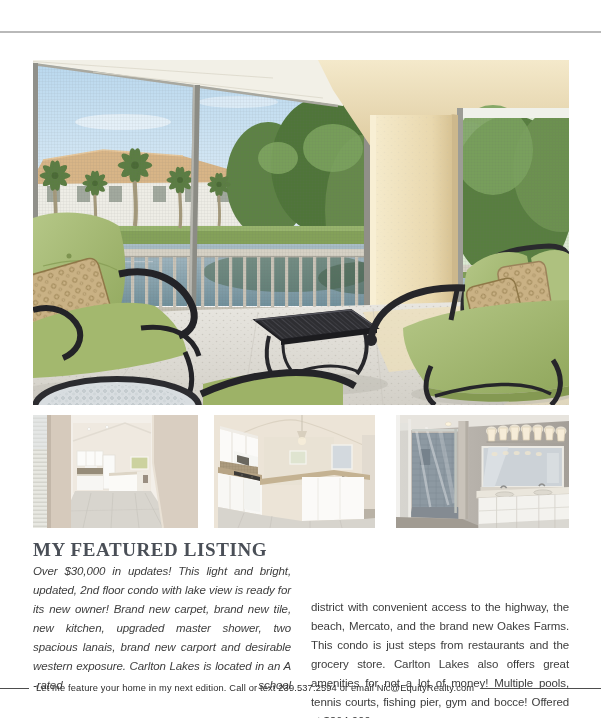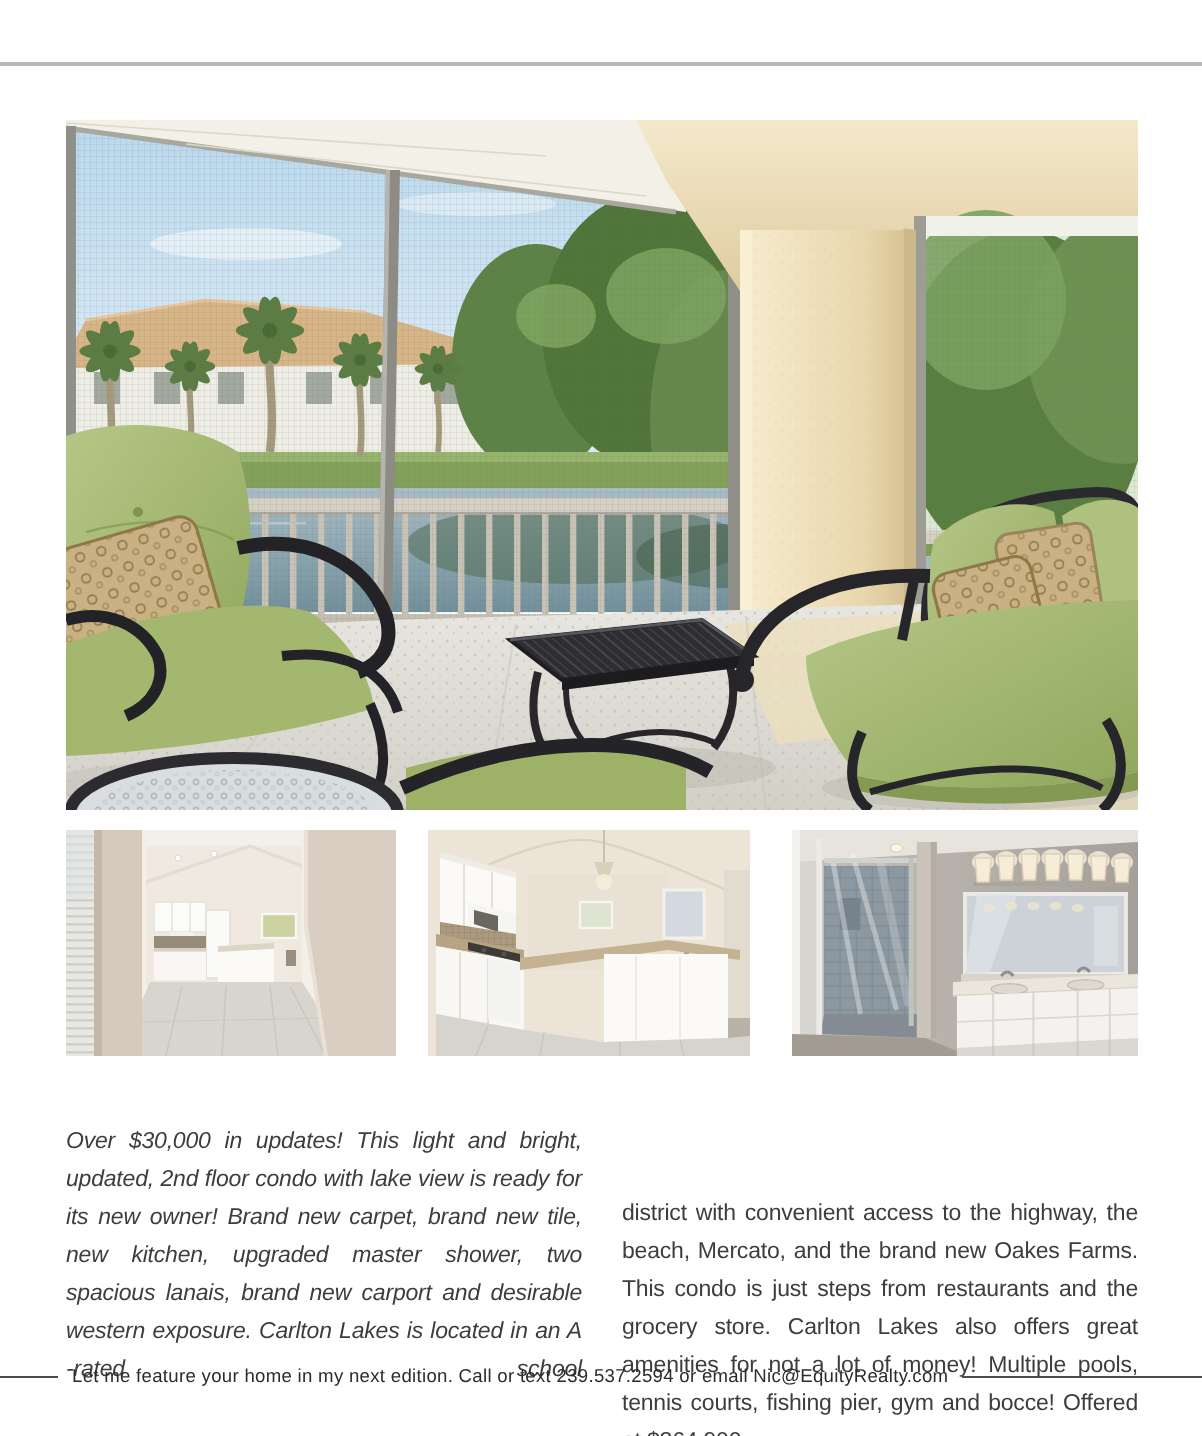--- a/index.html
+++ b/index.html
@@ -417,20 +417,21 @@
       <path d="M104,73 q3,-4 6,0" stroke="#8f8f8d" stroke-width="1.5" fill="none"></path>
       <path d="M142,71 q3,-4 6,0" stroke="#8f8f8d" stroke-width="1.5" fill="none"></path>
       <polygon points="82,83 172,79 172,113 82,113" fill="#f3f2ee"></polygon>
       <path d="M100,82 V113 M120,81 V113 M142,80 V113 M158,79.5 V113" stroke="#dad7d0" stroke-width="1"></path>
       <path d="M82,96 L172,92" stroke="#dad7d0" stroke-width="0.8"></path>
       <polygon points="82,109 172,104 172,113 82,113" fill="#c2beb6" opacity="0.5"></polygon>
     </g>
   </svg>
   </div>
 
+  <div class="listing-title">MY FEATURED LISTING</div>
 
   <div class="body-col col-left">Over $30,000 in updates! This light and bright, updated, 2nd floor condo with lake view is ready for its new owner! Brand new carpet, brand new tile, new kitchen, upgraded master shower, two spacious lanais, brand new carport and desirable western exposure. Carlton Lakes is located in an A -rated school</div>
   <div class="body-col col-right">district with convenient access to the highway, the beach, Mercato, and the brand new Oakes Farms. This condo is just steps from restaurants and the grocery store. Carlton Lakes also offers great amenities for not a lot of money! Multiple pools, tennis courts, fishing pier, gym and bocce! Offered at $264,900.</div>
 
   <div class="footer">
     <div class="footer-rule left"></div>
     <div class="footer-text">Let me feature your home in my next edition. Call or text 239.537.2594 or email Nic@EquityRealty.com</div>
     <div class="footer-rule right"></div>
   </div>
 

